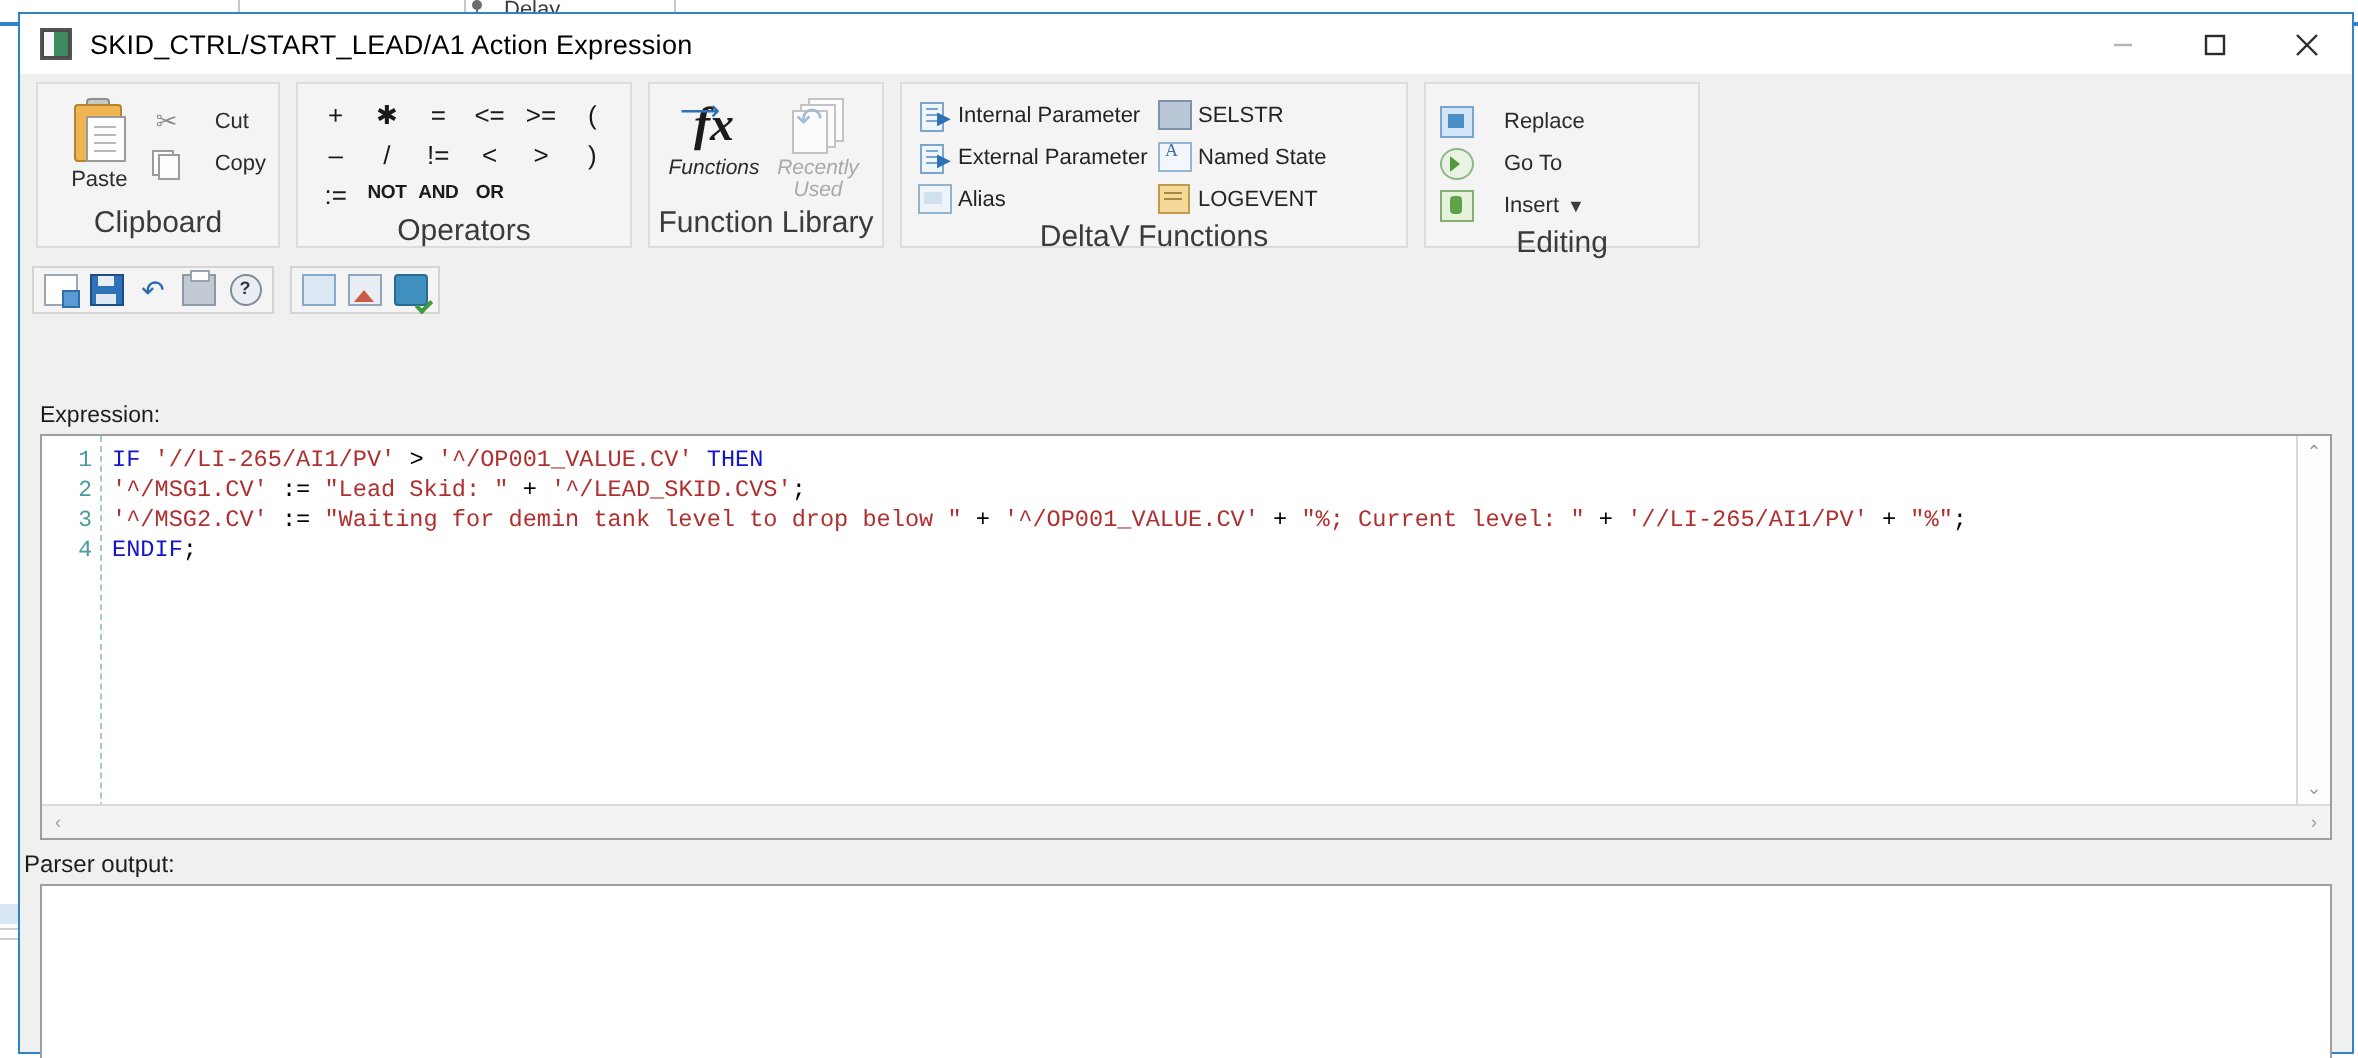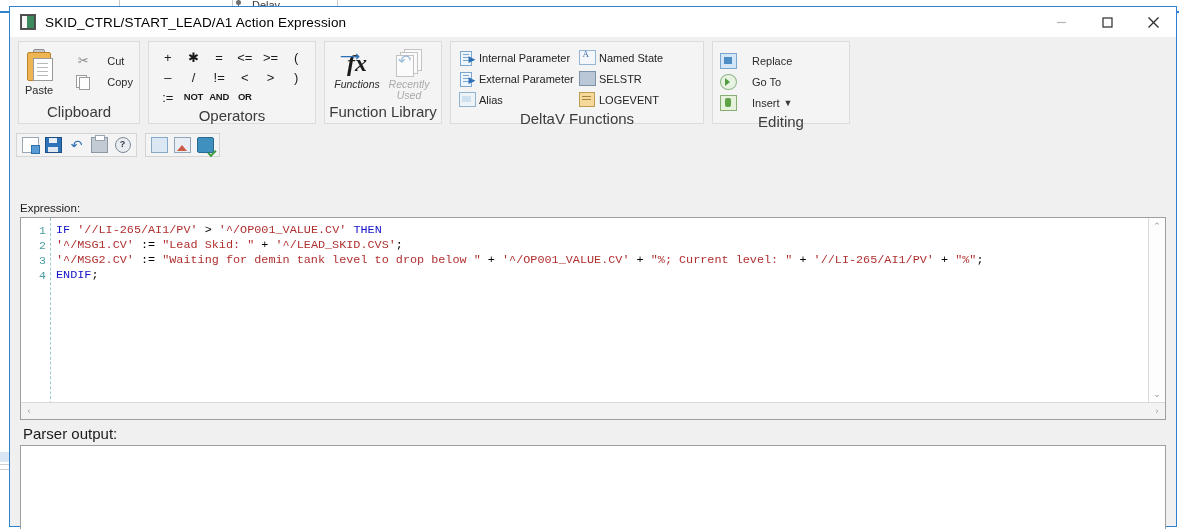--- a/index.html
+++ b/index.html
@@ -176,20 +176,21 @@
     color: #3b3b3b;
     padding-bottom: 3px;
   }
 
   
   .g-clipboard { width: 122px; }
   .big-btn {
     width: 52px;
     display: flex;
     flex-direction: column;
+    align-items: center;
     justify-content: flex-start;
     padding-top: 2px;
   }
   .big-btn .lbl { font-size: 11px; color: #2b2b2b; margin-top: 3px; }
   .small-btns { display: flex; flex-direction: column; justify-content: flex-start; padding-top: 3px;}
   .small-btn {
     display: flex;
     align-items: center;
     height: 21px;
     font-size: 11px;
@@ -441,23 +442,23 @@
     border-top: 1px solid #dadada;
     display: flex;
     justify-content: space-between;
     align-items: center;
   }
   .hscroll .arr { width: 16px; text-align: center; font-size: 9px; color: #999; }
 
   
   .parser-label {
     flex: 0 0 auto;
-    font-size: 15px;
+    font-size: 12px;
     color: #1c1c1c;
-    padding: 5px 0 3px 13px;
+    padding: 5px 0 3px 2px;
   }
   .parser-box {
     flex: 0 0 auto;
     margin: 0 10px;
     height: 93px;
     background: #ffffff;
     border: 1px solid #9e9e9e;
     box-sizing: border-box;
   }
 
@@ -671,29 +672,29 @@
             <div class="dv-item">
               <span class="ico">
                   <span class="ico-alias"></span>
                 </span>
               <span class="lbl">Alias</span>
             </div>
           </div>
           <div class="dv-col">
             <div class="dv-item">
               <span class="ico">
+                  <span class="ico-selstr"></span>
+                </span>
+              <span class="lbl">SELSTR</span>
+            </div>
+            <div class="dv-item">
+              <span class="ico">
                   <span class="ico-named"></span>
                 </span>
               <span class="lbl">Named State</span>
-            </div>
-            <div class="dv-item">
-              <span class="ico">
-                  <span class="ico-selstr"></span>
-                </span>
-              <span class="lbl">SELSTR</span>
             </div>
             <div class="dv-item">
               <span class="ico">
                   <span class="ico-logev"></span>
                 </span>
               <span class="lbl">LOGEVENT</span>
             </div>
           </div>
         </div>
       </div>

